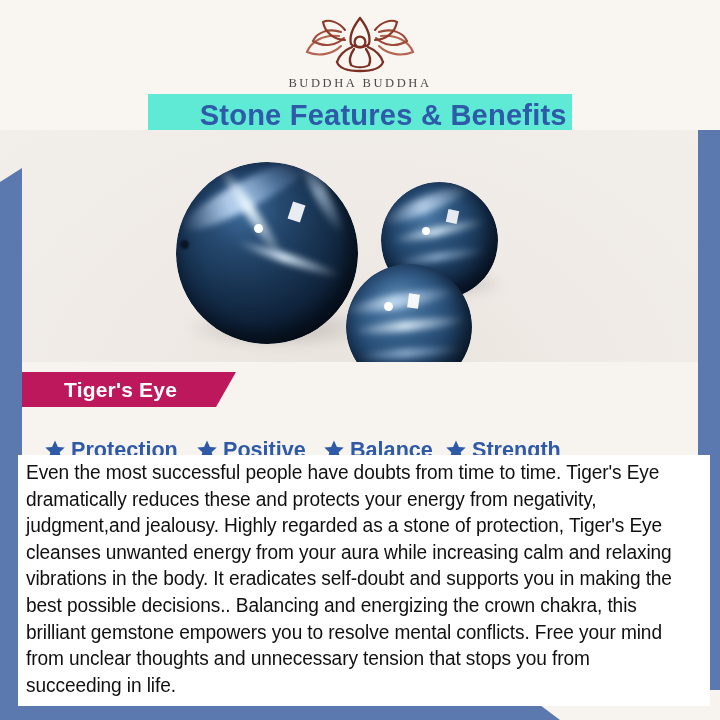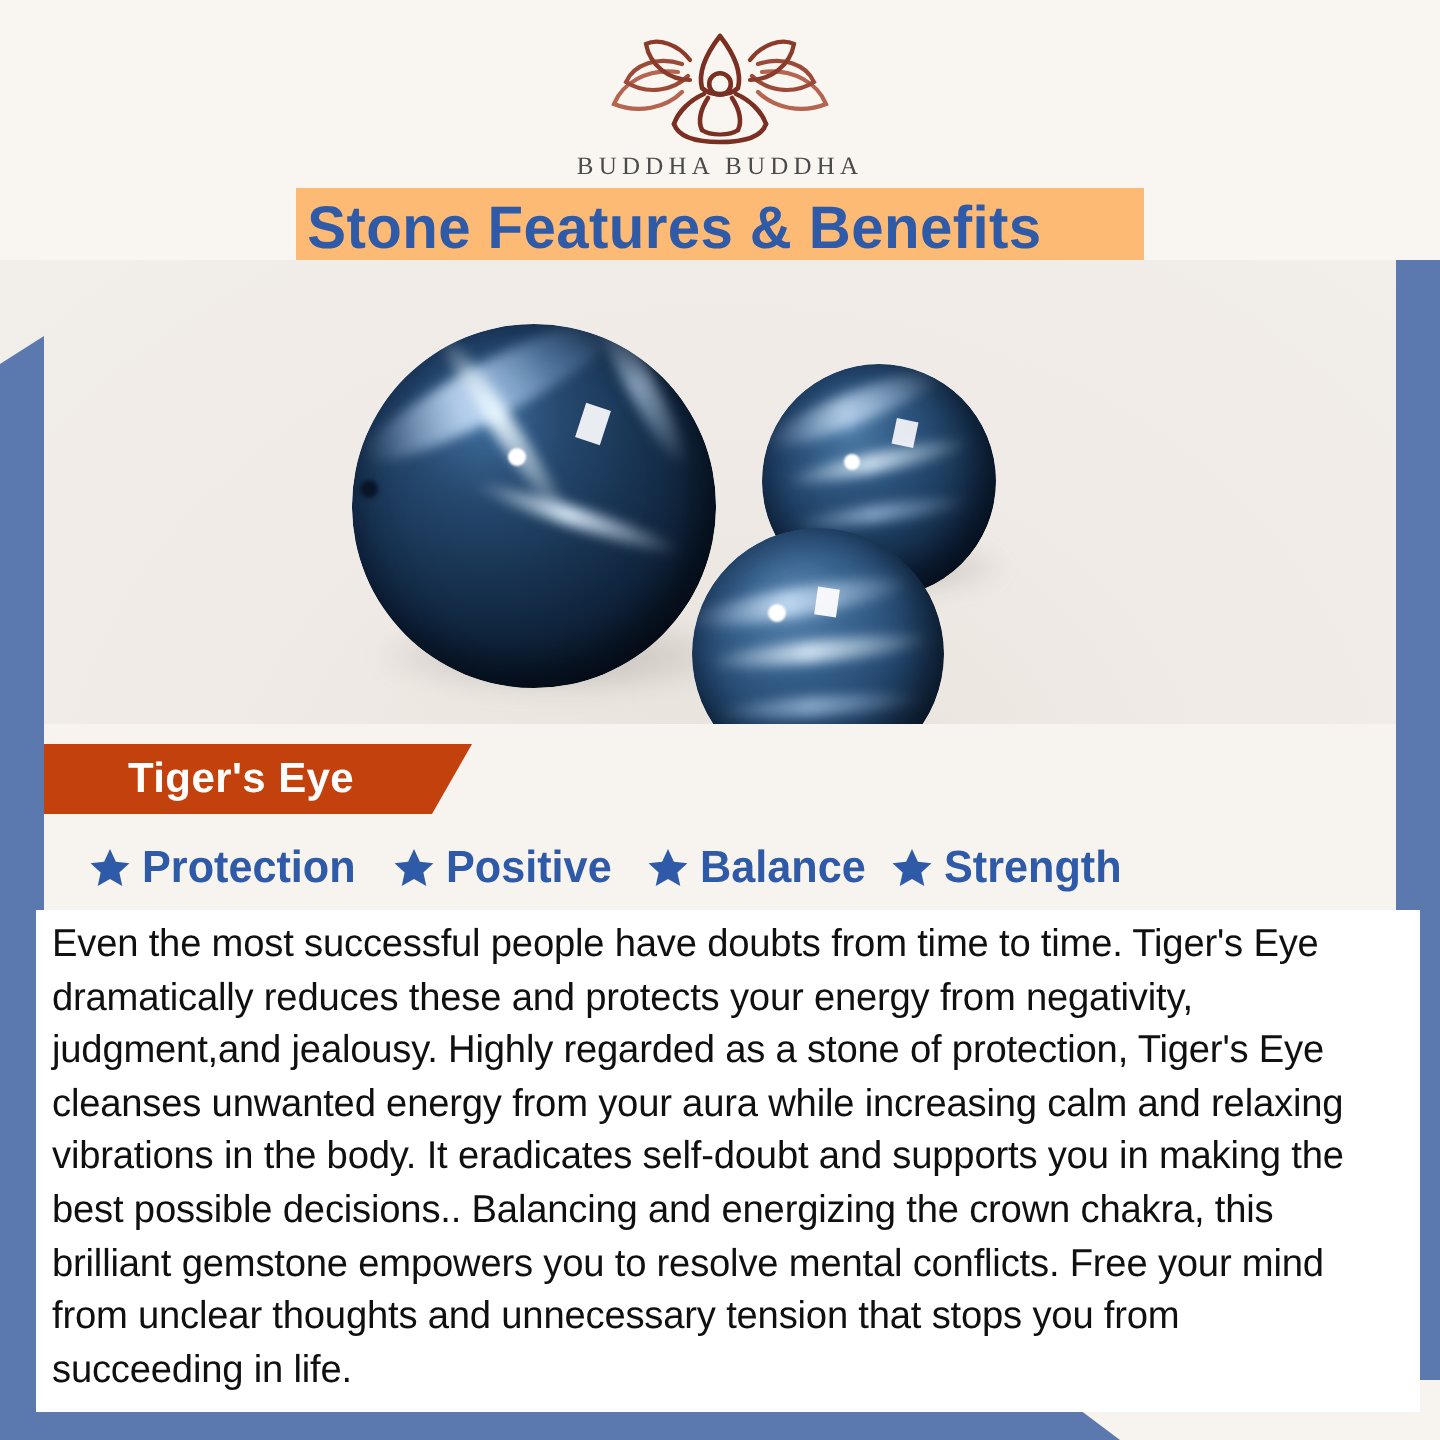--- a/index.html
+++ b/index.html
@@ -49,24 +49,24 @@
     letter-spacing: 2.6px;
     color: #4a4a4a;
     text-align: center;
   }
 
   
   .title-bar {
     position: absolute;
     left: 148px; top: 94px;
     width: 424px; height: 42px;
-    background: #fdba74;
+    background: #5eead4;
     display: flex;
     align-items: center;
-    justify-content: flex-start;
+    justify-content: flex-end;
   }
   .title-text {
     font-family: "Liberation Sans Narrow", "Liberation Sans", sans-serif;
     font-weight: bold;
     font-size: 30px;
     color: #2e5aa8;
     letter-spacing: 0.2px;
     white-space: nowrap;
     transform: scaleX(0.97);
   }
@@ -158,38 +158,38 @@
     width: 560px; height: 30px;
     background: #5b79ae;
     clip-path: polygon(0 0, 520px 0, 560px 30px, 0 30px);
   }
 
   
   .stone-banner {
     position: absolute;
     left: 22px; top: 372px;
     width: 214px; height: 35px;
-    background: #c2410c;
+    background: #be185d;
     clip-path: polygon(0 0, 214px 0, 194px 35px, 0 35px);
     display: flex;
     align-items: center;
   }
   .stone-banner span {
     color: #ffffff;
     font-weight: bold;
     font-size: 21px;
     margin-left: 42px;
     letter-spacing: 0.2px;
     white-space: nowrap;
   }
 
   
   .benefits {
     position: absolute;
-    left: 22px; top: 416px;
+    left: 22px; top: 432px;
     width: 564px; height: 36px;
     display: flex;
     align-items: center;
     justify-content: center;
     gap: 2px;
   }
   .benefit {
     display: flex;
     align-items: center;
     gap: 5px;

